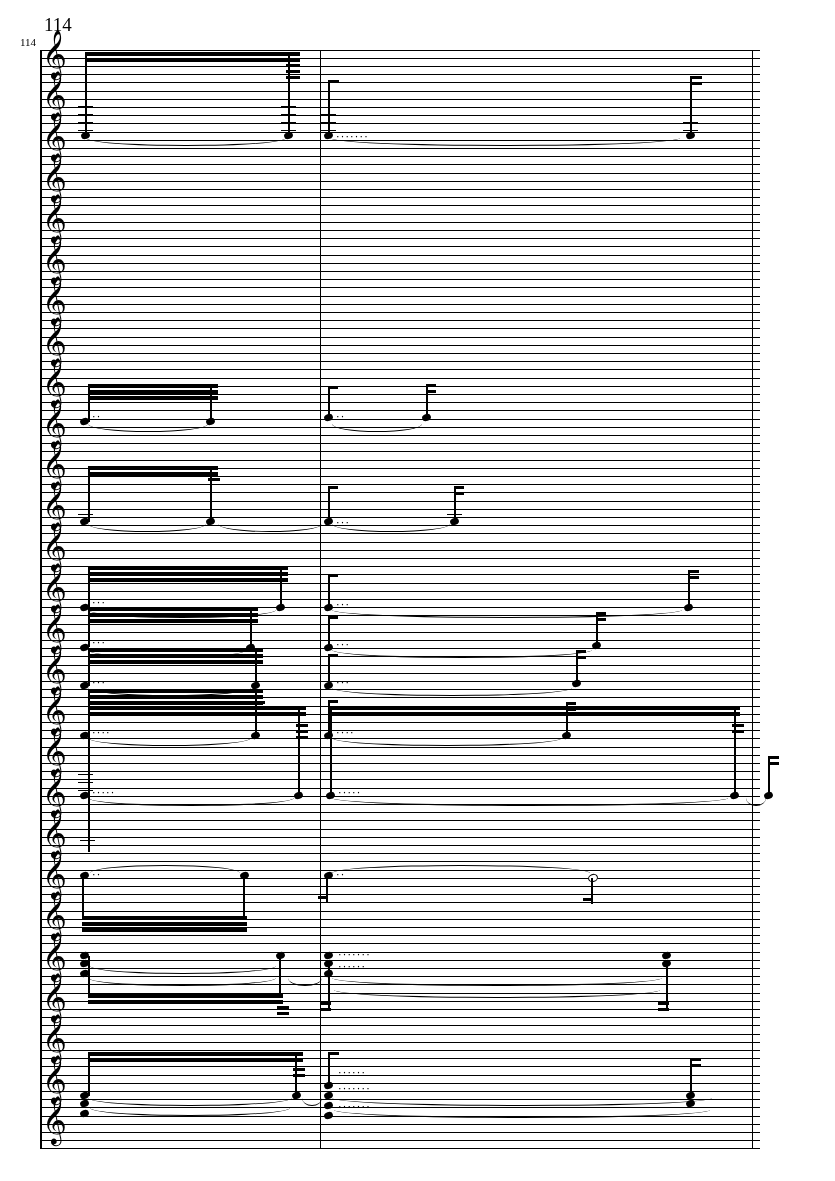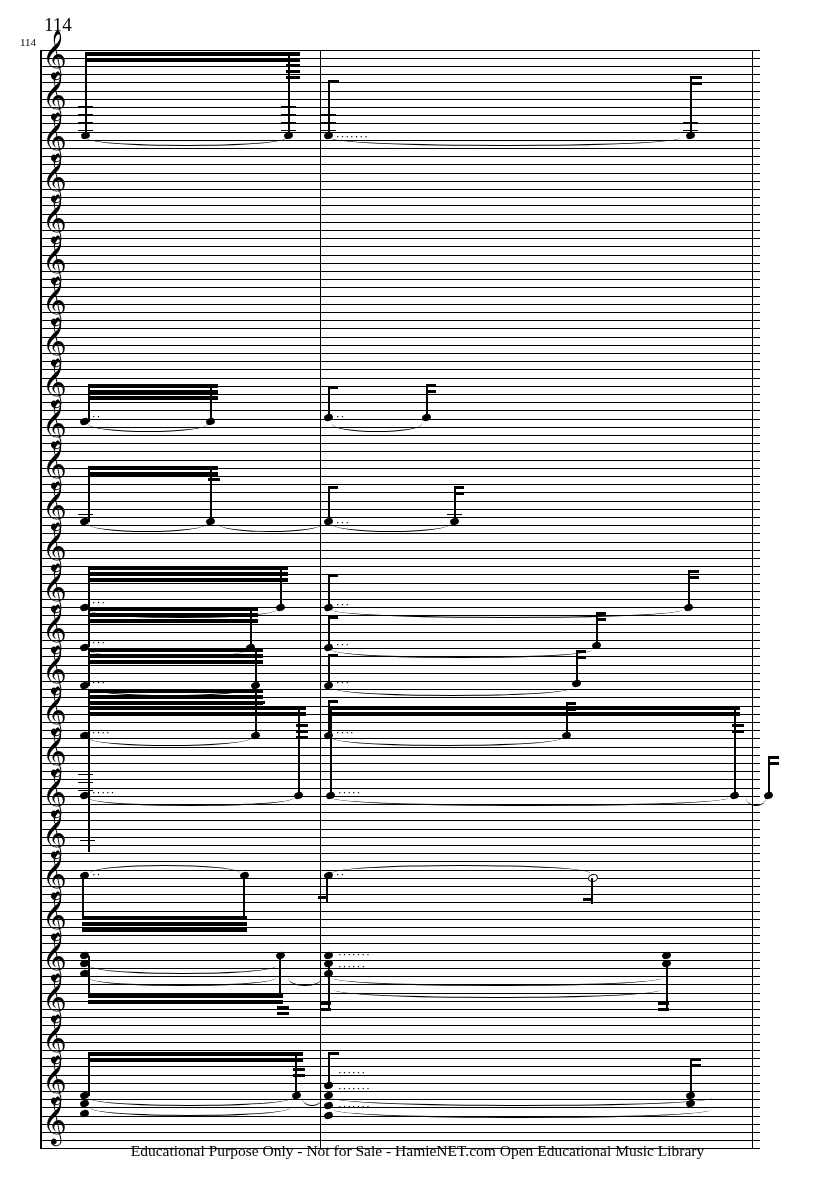--- a/index.html
+++ b/index.html
@@ -664,15 +664,14 @@
       <div class="tie" style="left:294px;top:1060px;width:376px"></div>
       <div class="nh" style="left:646px;top:1042px"></div>
       <div class="nh" style="left:646px;top:1050px"></div>
       <div class="stem" style="left:650px;top:1008px;height:36px"></div>
       <div class="flagbar" style="left:650px;top:1008px;width:11px"></div>
       <div class="flagbar" style="left:650px;top:1014px;width:11px"></div>
     </div>
 
   </div>
 
-  <div class="footer">Educational Purpose Only - Not for Sale - HamieNET.com Open Educational Music Library</div>
 
 </div>
 
 </body></html>

